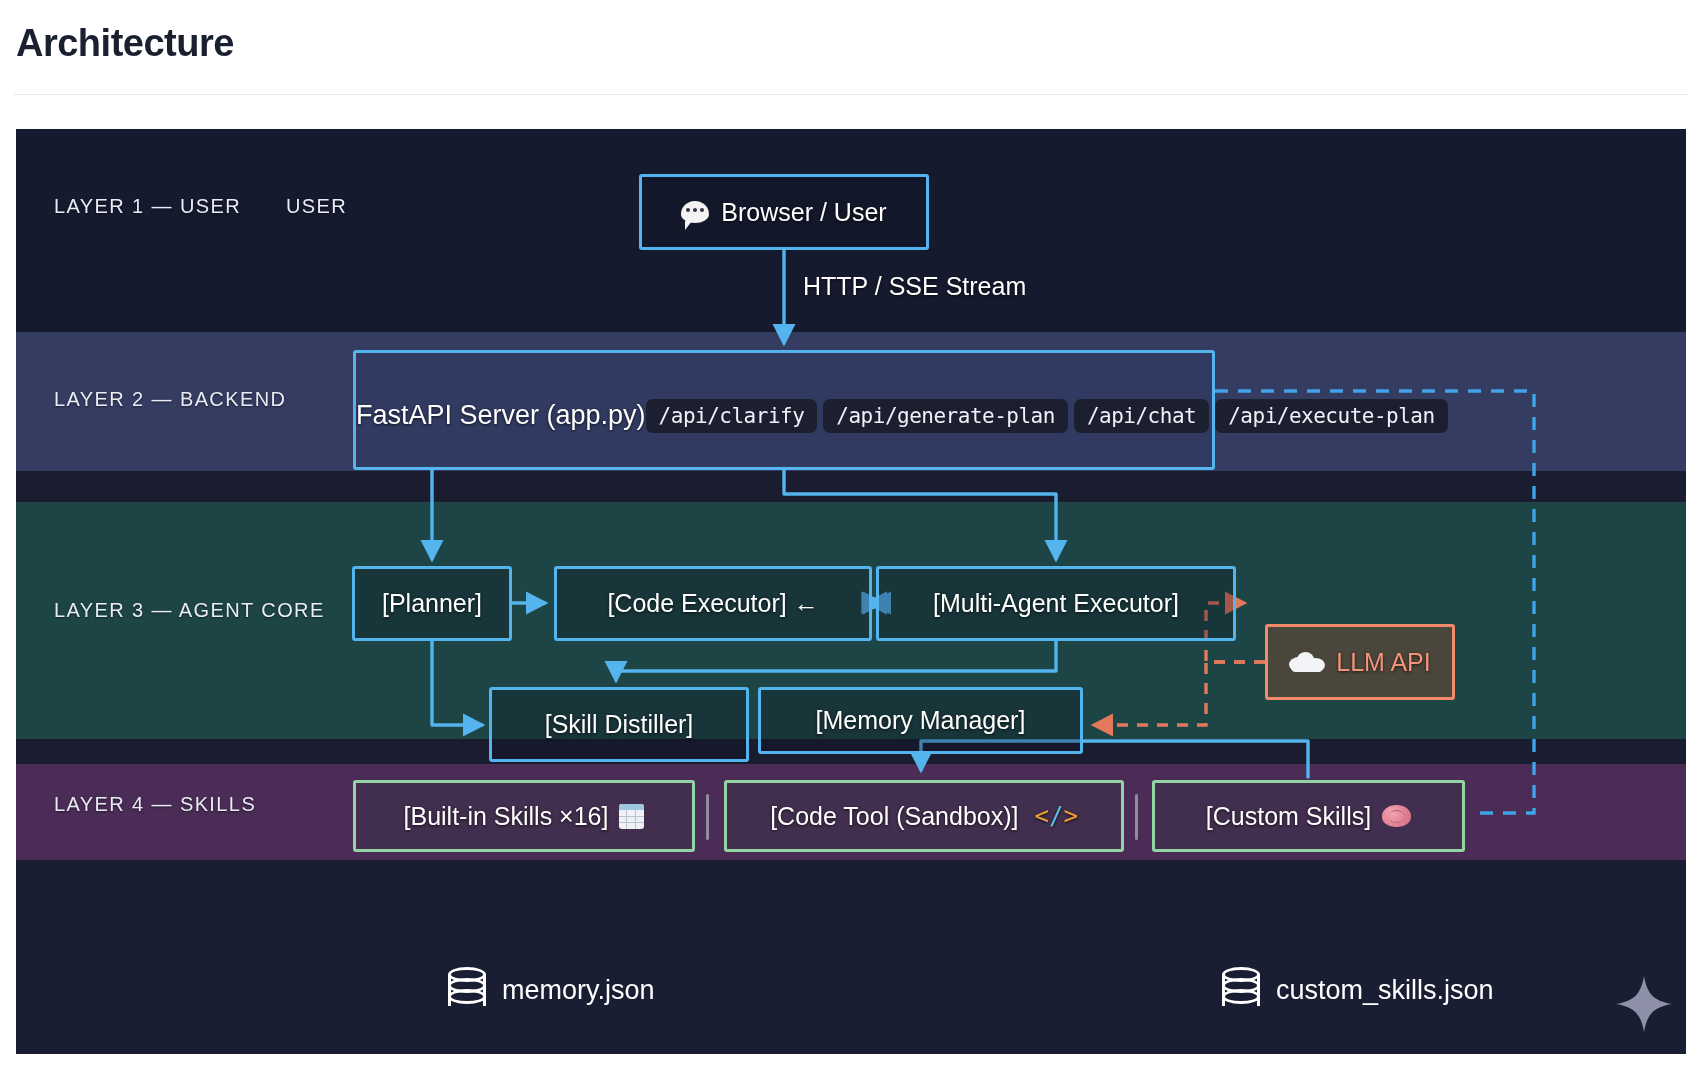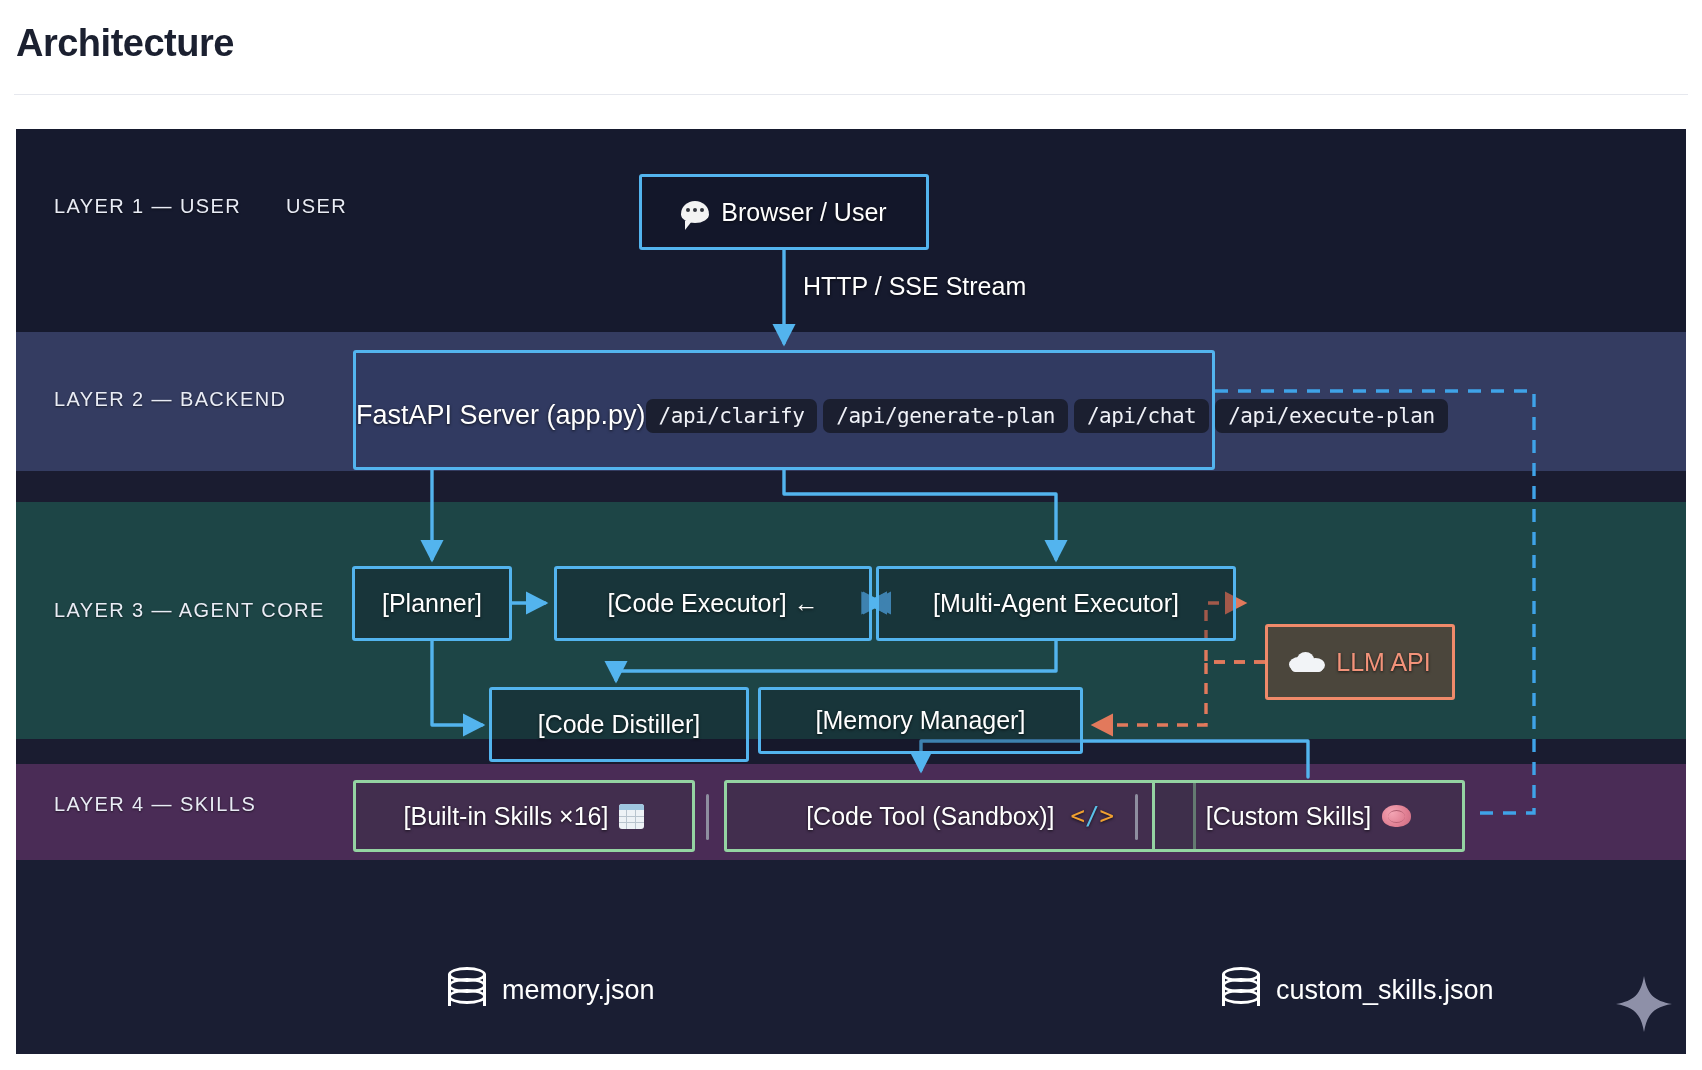--- a/index.html
+++ b/index.html
@@ -116,21 +116,21 @@
   .cloud-icon .c2{ left:8px; bottom:5px; width:17px; height:15px; }
   .cloud-icon .c3{ left:17px; bottom:0; width:19px; height:14px; }
   .cloud-icon .c4{ left:2px; bottom:0; width:32px; height:9px; border-radius:5px; }
 
   
   .skill-node {
     border-color:#94d3a2; background:rgba(60,50,72,.55);
     height:72px; top:651px; gap:11px; font-size:25px;
   }
   #node-builtin { left:337px; width:342px; }
-  #node-codetool{ left:708px; width:472px;gap:16px; }
+  #node-codetool{ left:708px; width:400px;gap:16px; }
   #node-custom  { left:1136px; width:313px; }
 
   .sep-bar {
     position:absolute; top:665px; width:3px; height:46px;
     background:#8e8ea0; border-radius:2px;
   }
   #sep-1 { left:690px; }
   #sep-2 { left:1119px; }
 
   .sheet-icon{
@@ -288,21 +288,21 @@
   <div class="node" id="node-planner">
     <span>[Planner]</span>
   </div>
   <div class="node" id="node-react">
     <span>[Code Executor] ←</span>
   </div>
   <div class="node" id="node-multi">
     <span>[Multi-Agent Executor]</span>
   </div>
   <div class="node" id="node-skilldist">
-    <span>[Code Distiller]</span>
+    <span>[Skill Distiller]</span>
   </div>
   <div class="node" id="node-memory">
     <span>[Memory Manager]</span>
   </div>
   <div class="node" id="node-llm">
     <span class="cloud-icon">
       <span class="c1"></span>
         <span class="c2"></span>
         <span class="c3"></span>
         <span class="c4"></span>

